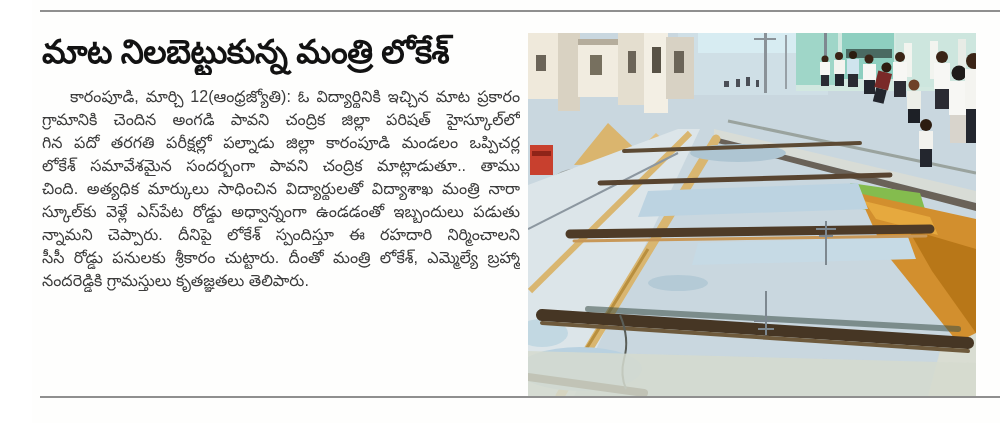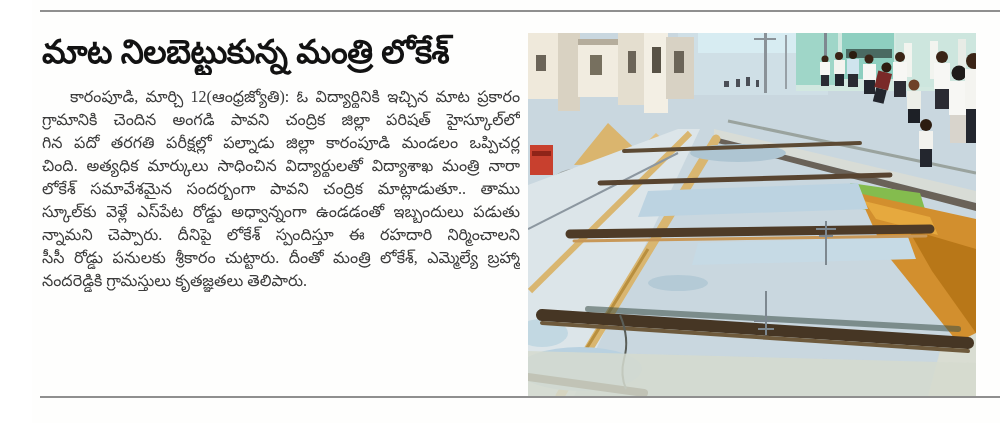--- a/index.html
+++ b/index.html
@@ -16,21 +16,21 @@
   .article{position:absolute; left:10px; top:30px; width:478px;}
   .headline{
     font-family:"Liberation Sans","DejaVu Sans",sans-serif;
     font-size:33px; font-weight:700; color:#121212;
     line-height:1.35; letter-spacing:-0.5px;
     white-space:nowrap; overflow:hidden;
   }
   .body-text{
     margin-top:10px; width:478px;
     font-size:16px; color:#3b3b3b;
-    font-family:Liberation Serif, serif;
+    font-family:Liberation Sans, sans-serif;
   }
   .body-line{
     height:23px; line-height:23px;
     text-align:justify; text-align-last:justify;
     white-space:nowrap; overflow:hidden;
   }
   .body-line.first{padding-left:28px;}
   .body-line.last{text-align-last:left;}
   .photo{
     position:absolute; left:496px; top:33px; width:448px; height:363px;
@@ -44,22 +44,22 @@
 <div class="page">
 
   <div class="rule rule-top" style="background: rgb(143, 143, 143);"></div>
 
   <div class="article">
     <div class="headline" style="color: rgb(18, 18, 18);">మాట నిలబెట్టుకున్న మంత్రి లోకేశ్</div>
     <div class="body-text" style="color: rgb(59, 59, 59);">
         <div class="body-line first">కారంపూడి, మార్చి 12(ఆంధ్రజ్యోతి): ఓ విద్యార్థినికి ఇచ్చిన మాట ప్రకారం</div>
         <div class="body-line">గ్రామానికి చెందిన అంగడి పావని చంద్రిక జిల్లా పరిషత్ హైస్కూల్‌లో</div>
         <div class="body-line">గిన పదో తరగతి పరీక్షల్లో పల్నాడు జిల్లా కారంపూడి మండలం ఒప్పిచర్ల</div>
+        <div class="body-line">లోకేశ్ సమావేశమైన సందర్భంగా పావని చంద్రిక మాట్లాడుతూ.. తాము</div>
         <div class="body-line">చింది. అత్యధిక మార్కులు సాధించిన విద్యార్థులతో విద్యాశాఖ మంత్రి నారా</div>
-        <div class="body-line">లోకేశ్ సమావేశమైన సందర్భంగా పావని చంద్రిక మాట్లాడుతూ.. తాము</div>
         <div class="body-line">స్కూల్‌కు వెళ్లే ఎస్‌పేట రోడ్డు అధ్వాన్నంగా ఉండడంతో ఇబ్బందులు పడుతు</div>
         <div class="body-line">న్నామని చెప్పారు. దీనిపై లోకేశ్ స్పందిస్తూ ఈ రహదారి నిర్మించాలని</div>
         <div class="body-line">సీసీ రోడ్డు పనులకు శ్రీకారం చుట్టారు. దీంతో మంత్రి లోకేశ్, ఎమ్మెల్యే బ్రహ్మా</div>
         <div class="body-line last">నందరెడ్డికి గ్రామస్తులు కృతజ్ఞతలు తెలిపారు.</div>
       </div>
   </div>
 
   <div class="photo">
     <svg width="448" height="363" viewBox="0 0 448 363" xmlns="http://www.w3.org/2000/svg">
 

